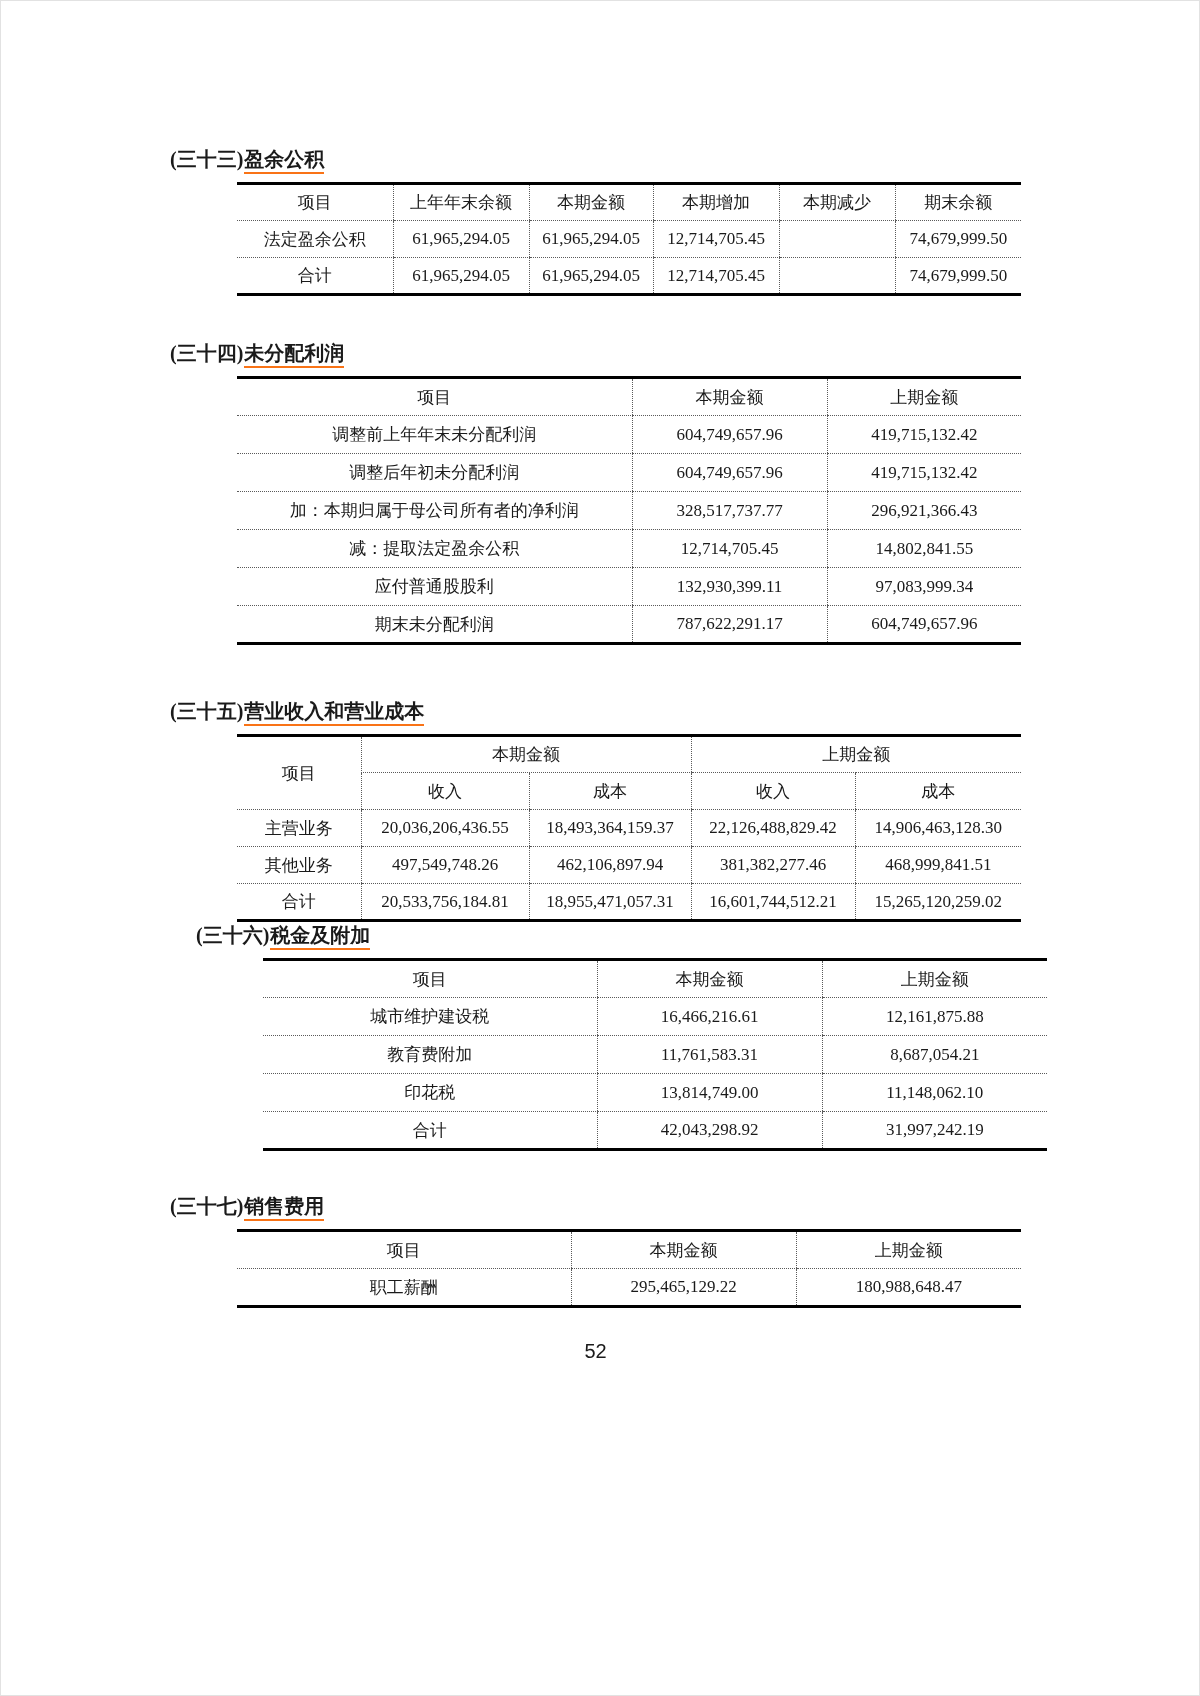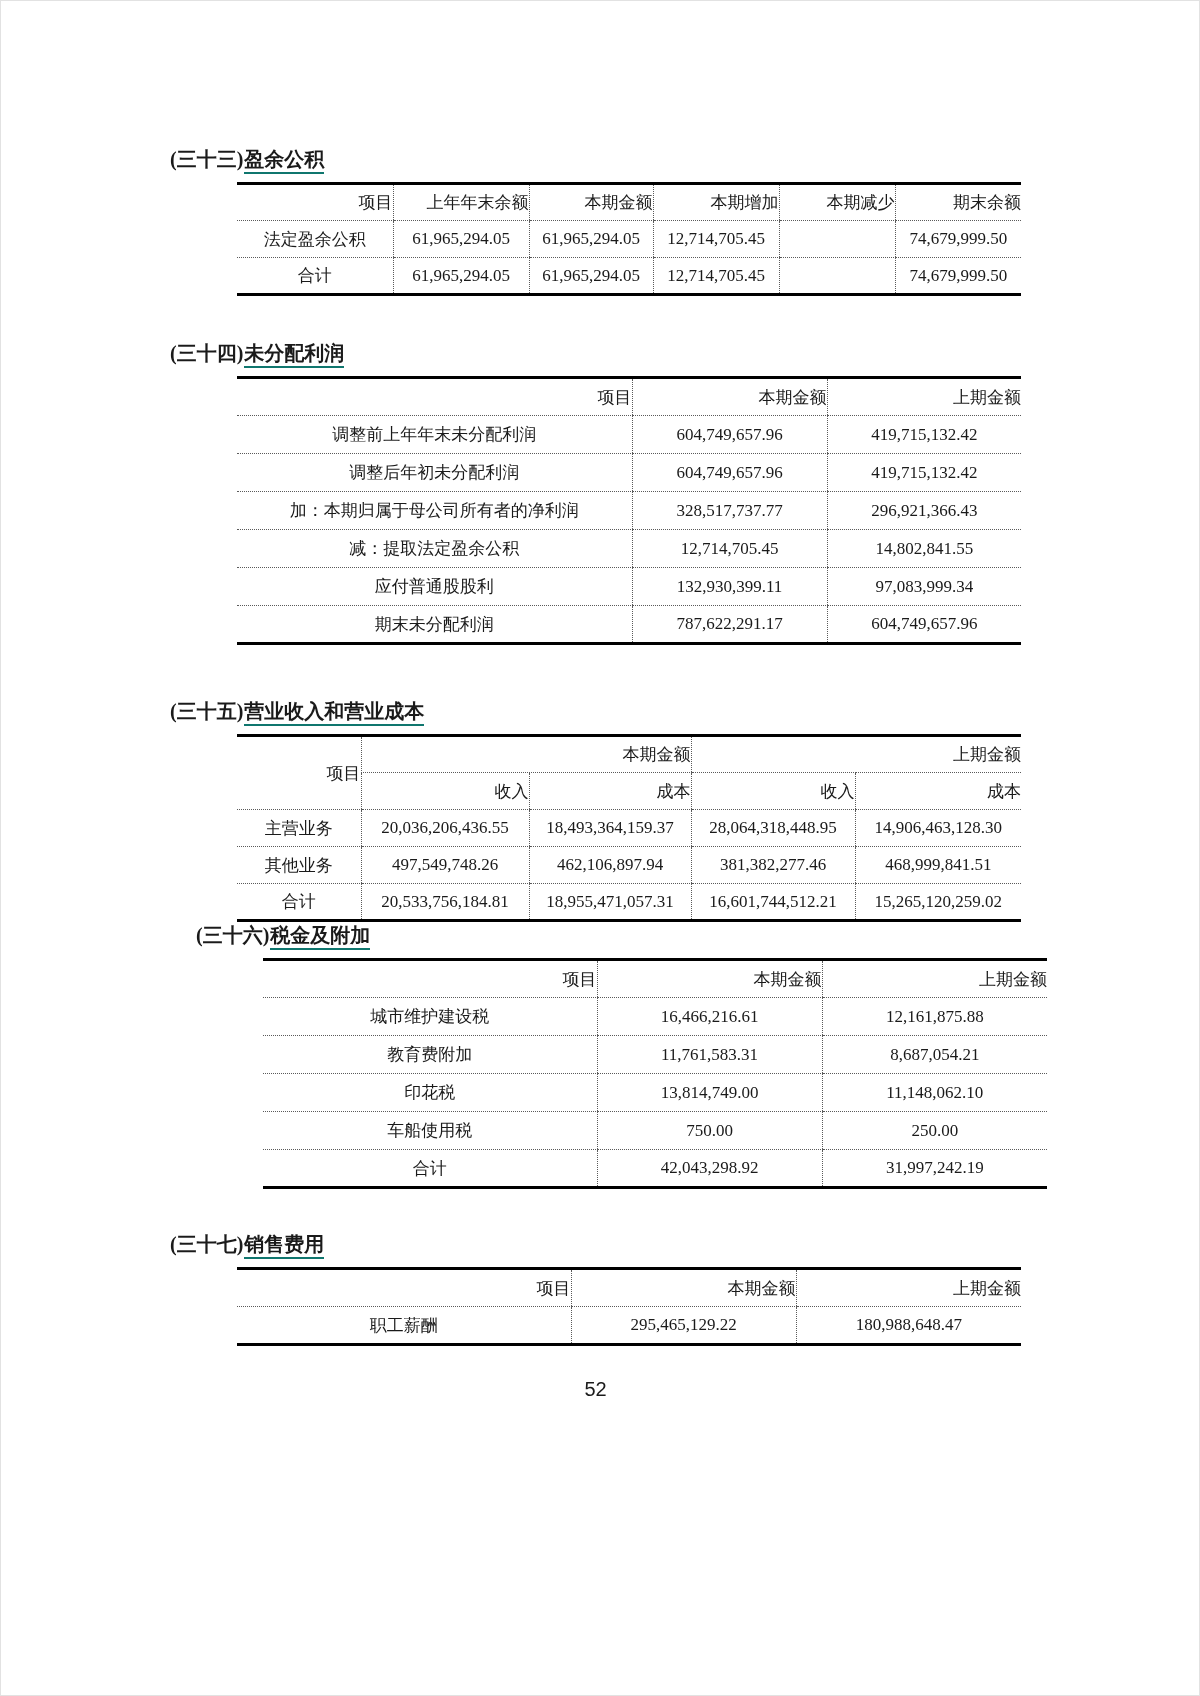--- a/index.html
+++ b/index.html
@@ -4,27 +4,27 @@
 <style>
   * { margin:0; padding:0; box-sizing:border-box; }
   html,body { background:#ffffff; }
   .page {
     width:1200px; height:1696px; background:#fff; position:relative;
     font-family:"Liberation Serif","DejaVu Serif",serif; color:#1a1a1a;
     padding:146px 0 0 170px; overflow:hidden;
     box-shadow: inset 0 0 0 1px #e2e2e2;
   }
   .sec-title { font-size:20px; font-weight:bold; line-height:26px; margin-bottom:8px; white-space:nowrap; }
-  .sec-title .u { display:inline-block; border-bottom:2px solid #0f766e; padding-bottom:0px; margin-left:1px; }
+  .sec-title .u { display:inline-block; border-bottom:2px solid #f97316; padding-bottom:0px; margin-left:1px; }
   table.t {
     border-collapse:collapse; table-layout:fixed; width:784px; margin-left:67px;
     border-top:3px solid #000; border-bottom:3px solid #000; font-size:17px;
   }
   .t th, .t td { font-weight:normal; vertical-align:middle; padding:0; text-align:center; }
-  .t thead th { border-bottom:1px dotted #5a5a5a;text-align:right; }
+  .t thead th { border-bottom:1px dotted #5a5a5a; }
   .t tbody tr:not(:last-child) td { border-bottom:1px dotted #5a5a5a; }
   .vl { border-left:1px dotted #5a5a5a; }
   .num { text-align:right; padding-right:10px; }
   .num-w { text-align:right; padding-right:12px; }
   .lbl-left { text-align:left; padding-left:28px; }
   .lbl-indent { text-align:left; padding-left:62px; }
   .t1 th,.t1 td { height:37px; }
   .t2 th,.t2 td { height:38px; }
   .t3 th,.t3 td { height:37px; }
   .t4 th,.t4 td { height:38px; }
@@ -154,21 +154,21 @@
           <th class="vl">成本</th>
           <th class="vl">收入</th>
           <th class="vl">成本</th>
         </tr>
       </thead>
       <tbody>
         <tr>
           <td>主营业务</td>
           <td class="vl num">20,036,206,436.55</td>
           <td class="vl num">18,493,364,159.37</td>
-          <td class="vl num">28,064,318,448.95</td>
+          <td class="vl num">22,126,488,829.42</td>
           <td class="vl num">14,906,463,128.30</td>
         </tr>
         <tr>
           <td>其他业务</td>
           <td class="vl num">497,549,748.26</td>
           <td class="vl num">462,106,897.94</td>
           <td class="vl num">381,382,277.46</td>
           <td class="vl num">468,999,841.51</td>
         </tr>
         <tr>
@@ -207,25 +207,20 @@
           <td class="lbl-left">教育费附加</td>
           <td class="vl num-w">11,761,583.31</td>
           <td class="vl num-w">8,687,054.21</td>
         </tr>
         <tr>
           <td class="lbl-left">印花税</td>
           <td class="vl num-w">13,814,749.00</td>
           <td class="vl num-w">11,148,062.10</td>
         </tr>
         <tr>
-          <td class="lbl-left">车船使用税</td>
-          <td class="vl num-w">750.00</td>
-          <td class="vl num-w">250.00</td>
-        </tr>
-        <tr>
           <td>合计</td>
           <td class="vl num-w">42,043,298.92</td>
           <td class="vl num-w">31,997,242.19</td>
         </tr>
       </tbody>
     </table>
   </section>
 
   <section class="sec-37">
     <h2 class="sec-title"><span>(三十七)</span><span class="u">销售费用</span></h2>

